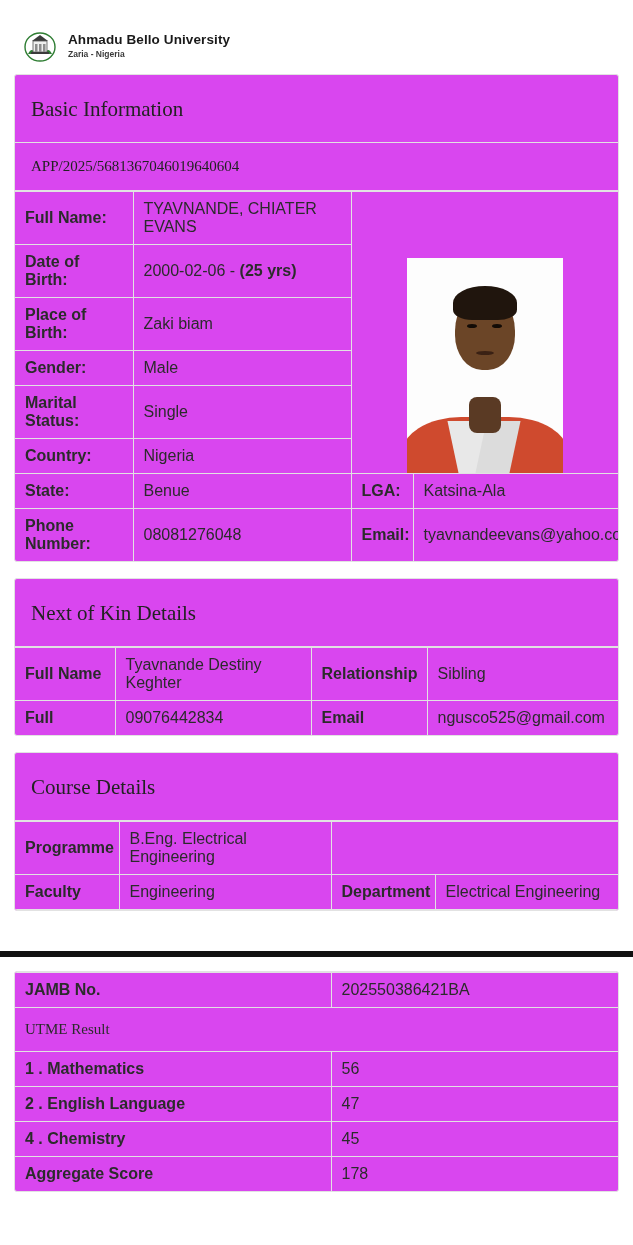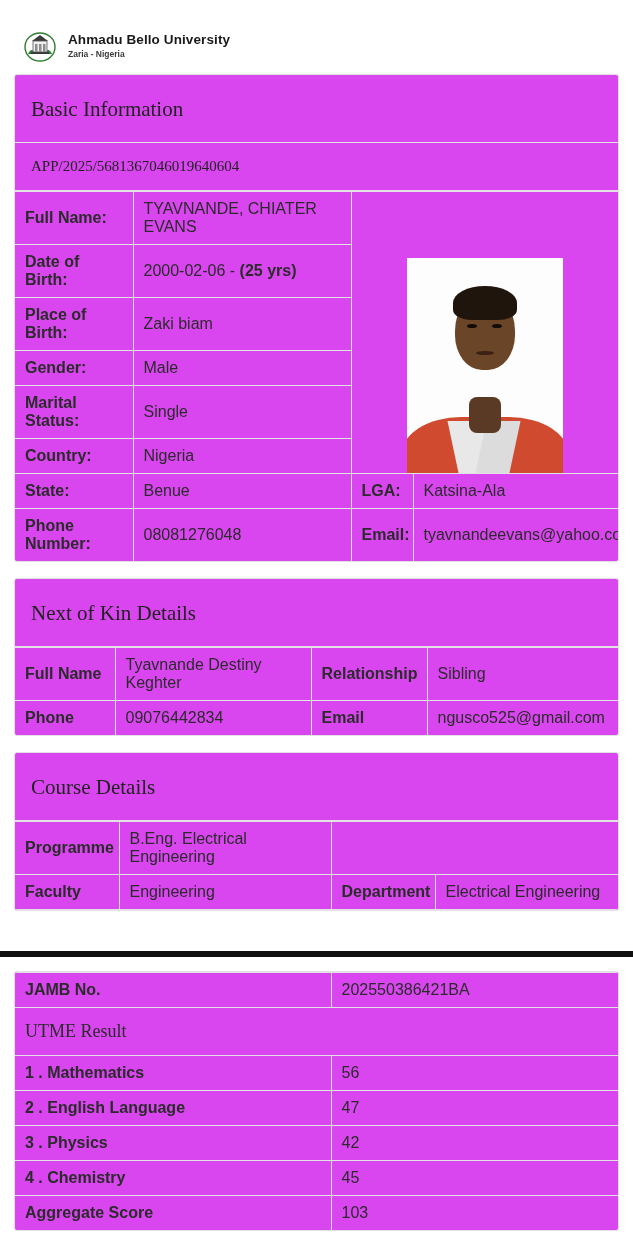--- a/index.html
+++ b/index.html
@@ -265,21 +265,21 @@
         <col>
       </colgroup>
       <tbody>
         <tr>
           <td class="lbl no-top" style="border-left:none">Full Name</td>
           <td class="no-top">Tyavnande Destiny Keghter</td>
           <td class="lbl no-top">Relationship</td>
           <td class="no-top" style="border-right:none">Sibling</td>
         </tr>
         <tr>
-          <td class="lbl" style="border-left:none;border-bottom:none">Phone</td>
+          <td class="lbl" style="border-left:none;border-bottom:none">Full</td>
           <td style="border-bottom:none">09076442834</td>
           <td class="lbl" style="border-bottom:none">Email</td>
           <td style="border-right:none;border-bottom:none">ngusco525@gmail.com</td>
         </tr>
       </tbody>
     </table>
   </div>
 
   <div class="card">
     <h2 class="card-title">Course Details</h2>
@@ -314,40 +314,36 @@
       <colgroup>
         <col style="width:316px">
         <col>
       </colgroup>
       <tbody>
         <tr>
           <td class="lbl no-top" style="border-left:none">JAMB No.</td>
           <td class="no-top" style="border-right:none">202550386421BA</td>
         </tr>
         <tr>
-          <td colspan="2" style="border-left:none;border-right:none;font-family:'Liberation Serif',serif;font-size:18px;padding:13px 10px;">UTME Result</td>
+          <td colspan="2" style="border-left:none;border-right:none;font-family:'Liberation Serif',serif;font-size:15px;padding:13px 10px;">UTME Result</td>
         </tr>
         <tr>
           <td class="lbl" style="border-left:none">1 . Mathematics</td>
           <td style="border-right:none">56</td>
         </tr>
         <tr>
           <td class="lbl" style="border-left:none">2 . English Language</td>
           <td style="border-right:none">47</td>
         </tr>
         <tr>
-          <td class="lbl" style="border-left:none">3 . Physics</td>
-          <td style="border-right:none">42</td>
-        </tr>
-        <tr>
           <td class="lbl" style="border-left:none">4 . Chemistry</td>
           <td style="border-right:none">45</td>
         </tr>
         <tr>
           <td class="lbl" style="border-left:none;border-bottom:none">Aggregate Score</td>
-          <td style="border-right:none;border-bottom:none">103</td>
+          <td style="border-right:none;border-bottom:none">178</td>
         </tr>
       </tbody>
     </table>
   </div>
 
   <div class="bottom-pad"></div>
 </div>
 
 </body></html>

